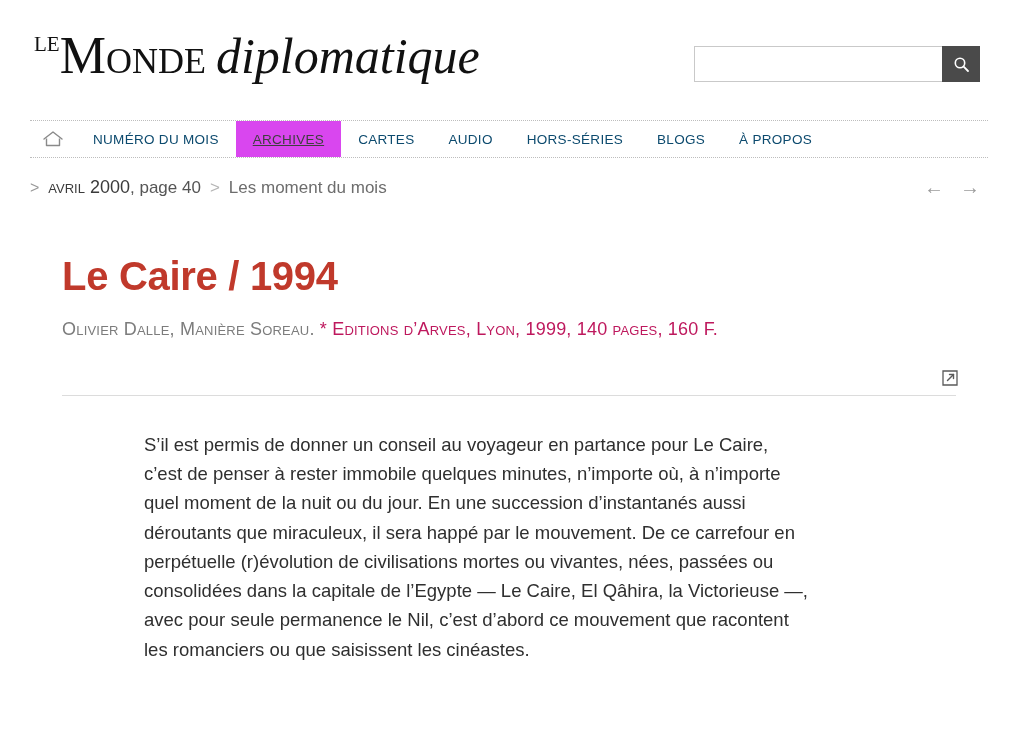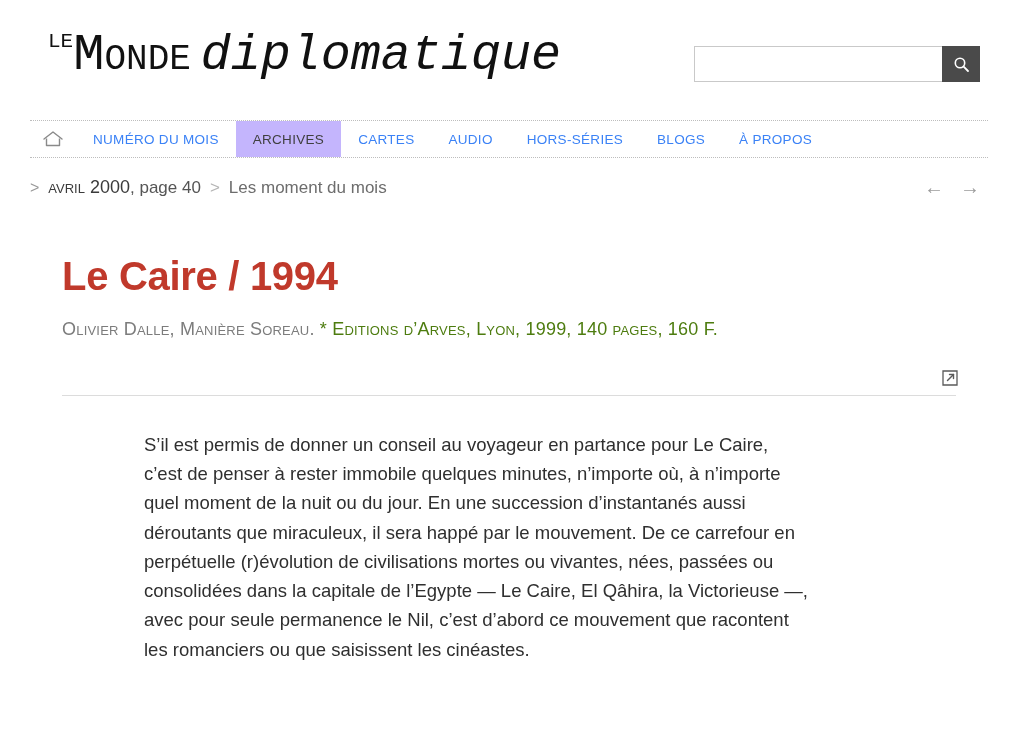--- a/index.html
+++ b/index.html
@@ -22,23 +22,23 @@
   }
 
   
   .masthead {
     position: relative;
     height: 120px;
     padding: 0 30px;
   }
   .logo {
     position: absolute;
-    left: 48px;
+    left: 34px;
     top: 26px;
-    font-family: Liberation Mono, monospace;
+    font-family: Liberation Serif, serif;
     color: #111;
     white-space: nowrap;
   }
   .logo .le {
     font-size: 21px;
     letter-spacing: 0px;
     vertical-align: 22px;
     font-variant: small-caps;
     text-transform: uppercase;
   }
@@ -104,28 +104,29 @@
     justify-content: center;
     cursor: pointer;
   }
   .nav-home svg { display: block; }
   .nav-item {
     display: flex;
     align-items: center;
     padding: 0 17px;
     font-size: 13.5px;
     letter-spacing: 0.3px;
-    color: #3b82f6;
+    color: #0c4a6e;
     text-transform: uppercase;
     cursor: pointer;
     white-space: nowrap;
   }
   .nav-item.active {
-    background: #c4b5fd;
+    background: #d946ef;
     color: #3f3f3f;
+    text-decoration: underline;
   }
 
   
   .breadcrumb-row {
     position: relative;
     margin: 0 30px;
     height: 58px;
     display: flex;
     align-items: center;
   }
@@ -180,21 +181,21 @@
     font-family: "Liberation Sans", sans-serif;
   }
   .article-meta {
     margin-top: 20px;
     font-size: 18px;
     color: #8c8c8c;
     font-variant: small-caps;
     letter-spacing: 0.2px;
   }
   .article-meta .authors { color: #7c7c7c; }
-  .article-meta .pub { color: #4d7c0f; }
+  .article-meta .pub { color: #be185d; }
 
   .divider-row {
     position: relative;
     margin-top: 26px;
     height: 30px;
   }
   .divider {
     position: absolute;
     left: 0;
     right: 0;

